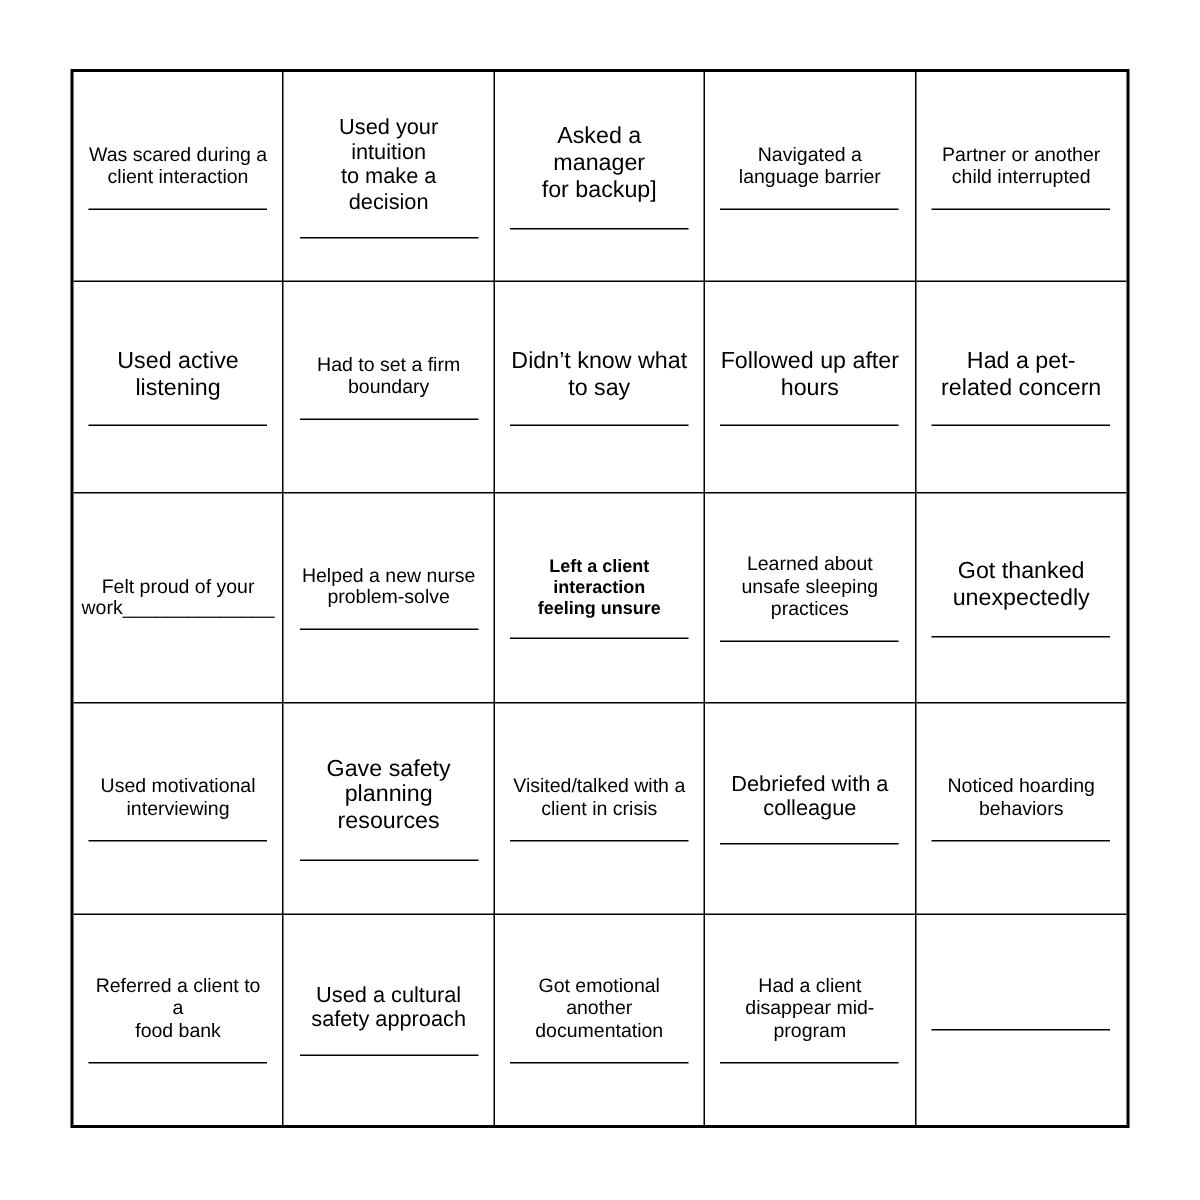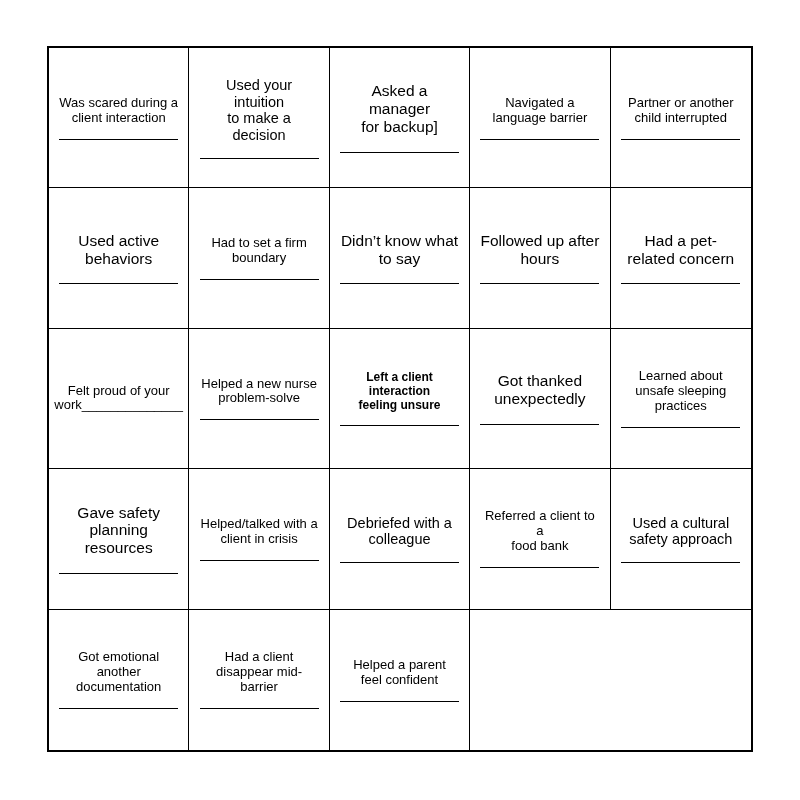--- a/index.html
+++ b/index.html
@@ -84,21 +84,21 @@
 language barrier</div>
       <div class="blank"></div>
     </div>
     <div class="cell size-m">
       <div class="txt">Partner or another
 child interrupted</div>
       <div class="blank"></div>
     </div>
     <div class="cell size-xl">
       <div class="txt">Used active
-behaviors</div>
+listening</div>
       <div class="blank"></div>
     </div>
     <div class="cell size-m">
       <div class="txt">Had to set a firm
 boundary</div>
       <div class="blank"></div>
     </div>
     <div class="cell size-xl">
       <div class="txt">Didn’t know what
 to say</div>
@@ -121,45 +121,55 @@
     <div class="cell size-m">
       <div class="txt">Helped a new nurse
 problem-solve</div>
       <div class="blank"></div>
     </div>
     <div class="cell size-s">
       <div class="txt">Left a client interaction
 feeling unsure</div>
       <div class="blank"></div>
     </div>
+    <div class="cell size-m">
+      <div class="txt">Learned about
+unsafe sleeping
+practices</div>
+      <div class="blank"></div>
+    </div>
     <div class="cell size-xl">
       <div class="txt">Got thanked
 unexpectedly</div>
       <div class="blank"></div>
     </div>
     <div class="cell size-m">
-      <div class="txt">Learned about
-unsafe sleeping
-practices</div>
+      <div class="txt">Used motivational
+interviewing</div>
       <div class="blank"></div>
     </div>
     <div class="cell size-xl">
       <div class="txt">Gave safety
 planning
 resources</div>
       <div class="blank"></div>
     </div>
     <div class="cell size-m">
-      <div class="txt">Helped/talked with a
+      <div class="txt">Visited/talked with a
 client in crisis</div>
       <div class="blank"></div>
     </div>
     <div class="cell size-l">
       <div class="txt">Debriefed with a
 colleague</div>
+      <div class="blank"></div>
+    </div>
+    <div class="cell size-m">
+      <div class="txt">Noticed hoarding
+behaviors</div>
       <div class="blank"></div>
     </div>
     <div class="cell size-m">
       <div class="txt">Referred a client to a
 food bank</div>
       <div class="blank"></div>
     </div>
     <div class="cell size-l">
       <div class="txt">Used a cultural
 safety approach</div>
@@ -167,21 +177,19 @@
     </div>
     <div class="cell size-m">
       <div class="txt">Got emotional
 another
 documentation</div>
       <div class="blank"></div>
     </div>
     <div class="cell size-m">
       <div class="txt">Had a client
 disappear mid-
-barrier</div>
+program</div>
       <div class="blank"></div>
     </div>
     <div class="cell size-m">
-      <div class="txt">Helped a parent
-feel confident</div>
       <div class="blank"></div>
     </div>
   </div>
 
 </body></html>

